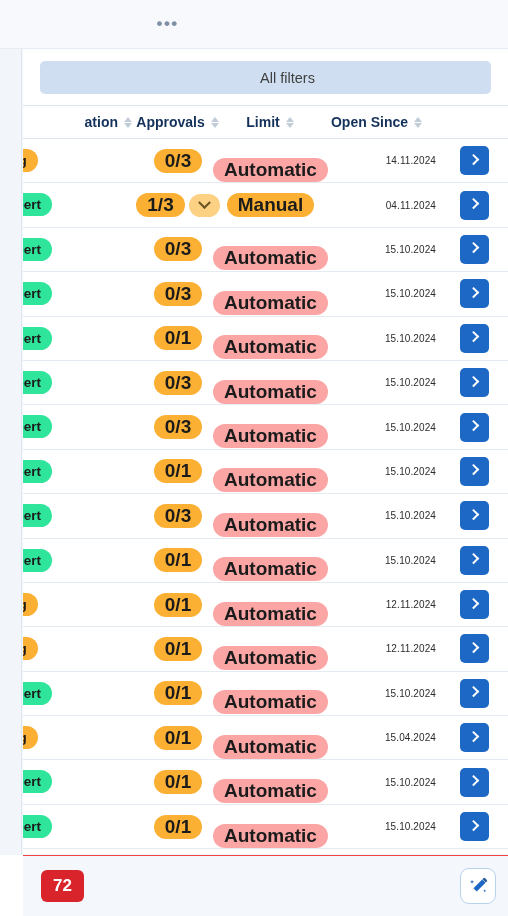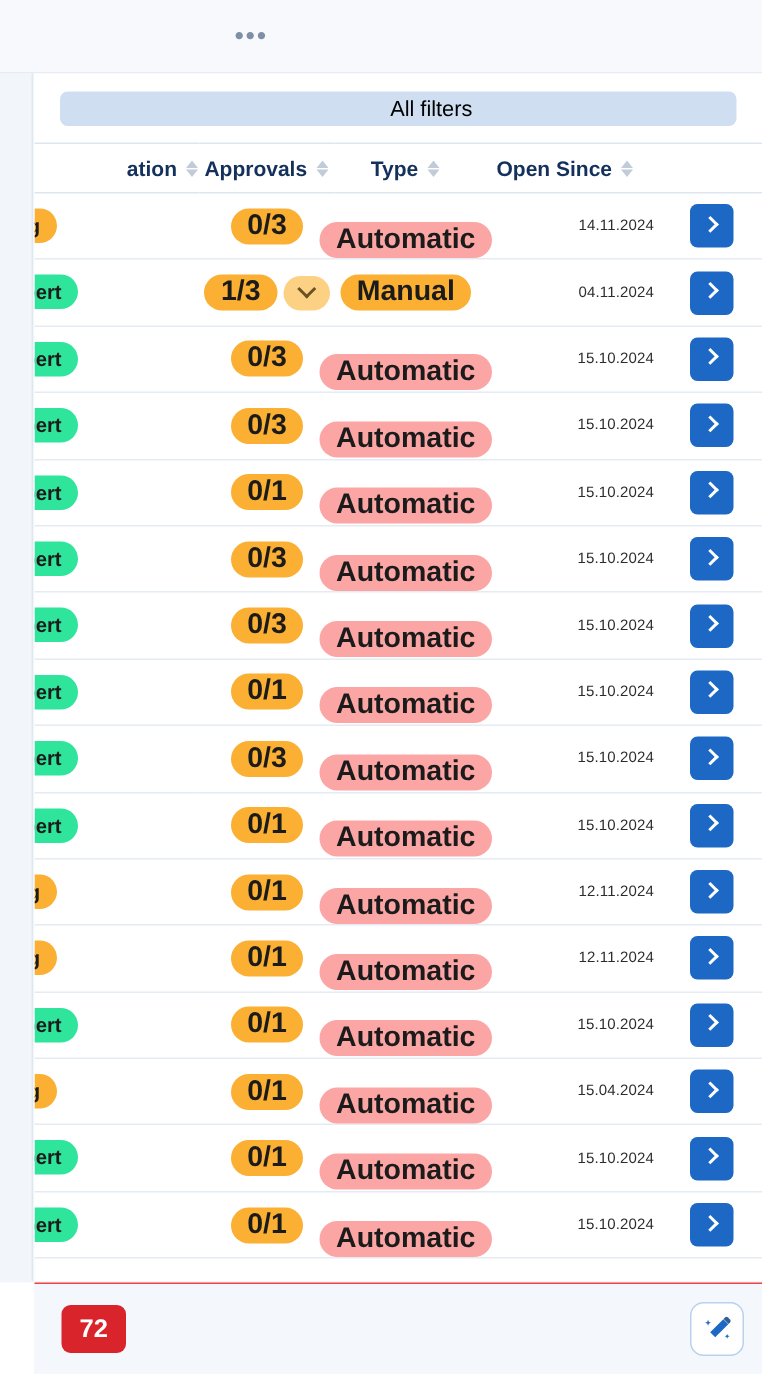--- a/index.html
+++ b/index.html
@@ -82,24 +82,24 @@
     background: #ffffff;
     overflow: hidden;
   }
 
   
   .filter-wrap {
     padding: 12px 17px 11px 17px;
     background: #ffffff;
   }
   .all-filters-btn {
-    width: 100%; height: 23px;
+    width: 100%; height: 33px;
     background: #cfdff1;
     border: none; border-radius: 5px;
-    color: #000000; font-size: 14.5px; font-weight: 400;
+    color: #404040; font-size: 14.5px; font-weight: 400;
     font-family: "Liberation Sans", sans-serif;
     cursor: pointer;
     display: flex; align-items: center; justify-content: center; padding-left: 44px;
   }
 
   
   .table {
     width: 100%;
     border-collapse: collapse;
     table-layout: fixed;
@@ -273,21 +273,21 @@
               </div>
             </th>
             <th>
               <div class="th-inner c">
                 <span>Approvals</span>
                 <span class="sort-ico"></span>
               </div>
             </th>
             <th>
               <div class="th-inner c">
-                <span>Type</span>
+                <span>Limit</span>
                 <span class="sort-ico"></span>
               </div>
             </th>
             <th>
               <div class="th-inner c">
                 <span>Open Since</span>
                 <span class="sort-ico"></span>
               </div>
             </th>
             <th></th>

